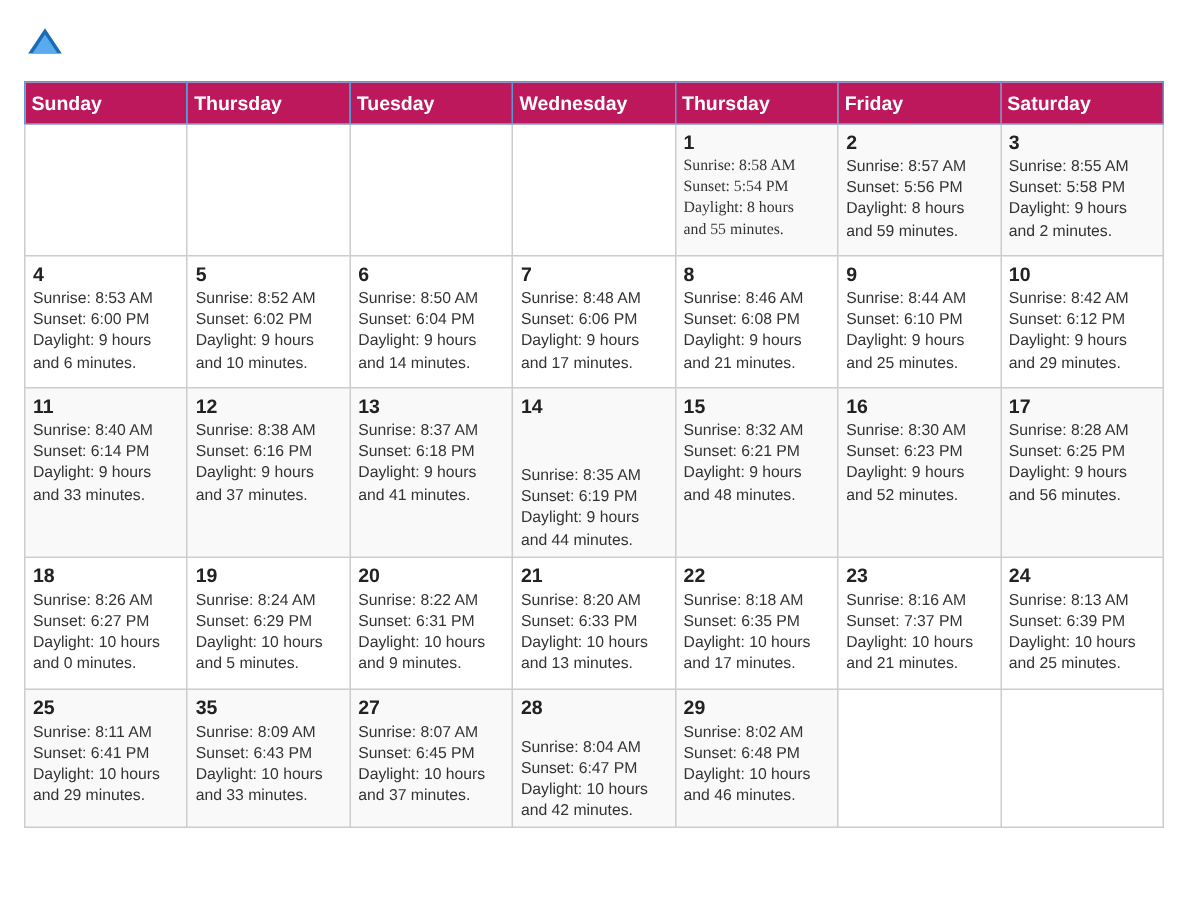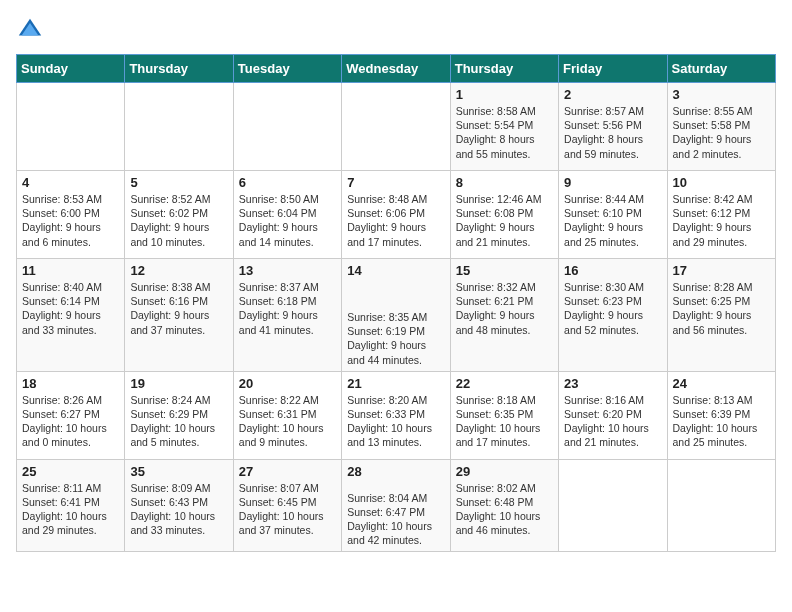--- a/index.html
+++ b/index.html
@@ -43,21 +43,21 @@
     .location {
       font-size: 14px;
       color: #444;
     }
     table {
       width: 100%;
       border-collapse: collapse;
       table-layout: fixed;
     }
     thead tr th {
-      background: #0f766e;
+      background: #be185d;
       color: #fff;
       font-size: 13px;
       font-weight: bold;
       padding: 6px 4px;
       text-align: left;
       border: 1px solid #5a9ad4;
     }
     tbody tr td {
       border: 1px solid #ccc;
       vertical-align: top;
@@ -117,21 +117,21 @@
       </tr>
   </thead>
   <tbody id="calendar-body">
   <tr>
         <td class="empty-cell"></td>
         <td class="empty-cell"></td>
         <td class="empty-cell"></td>
         <td class="empty-cell"></td>
         <td>
           <span class="day-num">1</span>
-          <div class="day-info" style="white-space: pre-line;">Sunrise: 8:58 AM
+          <div class="day-info" style="white-space: pre-line; font-family: Liberation Serif, serif;">Sunrise: 8:58 AM
 Sunset: 5:54 PM
 Daylight: 8 hours
 and 55 minutes.</div>
         </td>
         <td>
           <span class="day-num">2</span>
           <div class="day-info" style="white-space: pre-line;">Sunrise: 8:57 AM
 Sunset: 5:56 PM
 Daylight: 8 hours
 and 59 minutes.</div>
@@ -168,21 +168,21 @@
         </td>
         <td>
           <span class="day-num">7</span>
           <div class="day-info" style="white-space: pre-line;">Sunrise: 8:48 AM
 Sunset: 6:06 PM
 Daylight: 9 hours
 and 17 minutes.</div>
         </td>
         <td>
           <span class="day-num">8</span>
-          <div class="day-info" style="white-space: pre-line;">Sunrise: 12:46 AM
+          <div class="day-info" style="white-space: pre-line;">Sunrise: 8:46 AM
 Sunset: 6:08 PM
 Daylight: 9 hours
 and 21 minutes.</div>
         </td>
         <td>
           <span class="day-num">9</span>
           <div class="day-info" style="white-space: pre-line;">Sunrise: 8:44 AM
 Sunset: 6:10 PM
 Daylight: 9 hours
 and 25 minutes.</div>
@@ -278,21 +278,21 @@
         <td>
           <span class="day-num">22</span>
           <div class="day-info" style="white-space: pre-line;">Sunrise: 8:18 AM
 Sunset: 6:35 PM
 Daylight: 10 hours
 and 17 minutes.</div>
         </td>
         <td>
           <span class="day-num">23</span>
           <div class="day-info" style="white-space: pre-line;">Sunrise: 8:16 AM
-Sunset: 6:20 PM
+Sunset: 7:37 PM
 Daylight: 10 hours
 and 21 minutes.</div>
         </td>
         <td>
           <span class="day-num">24</span>
           <div class="day-info" style="white-space: pre-line;">Sunrise: 8:13 AM
 Sunset: 6:39 PM
 Daylight: 10 hours
 and 25 minutes.</div>
         </td>

